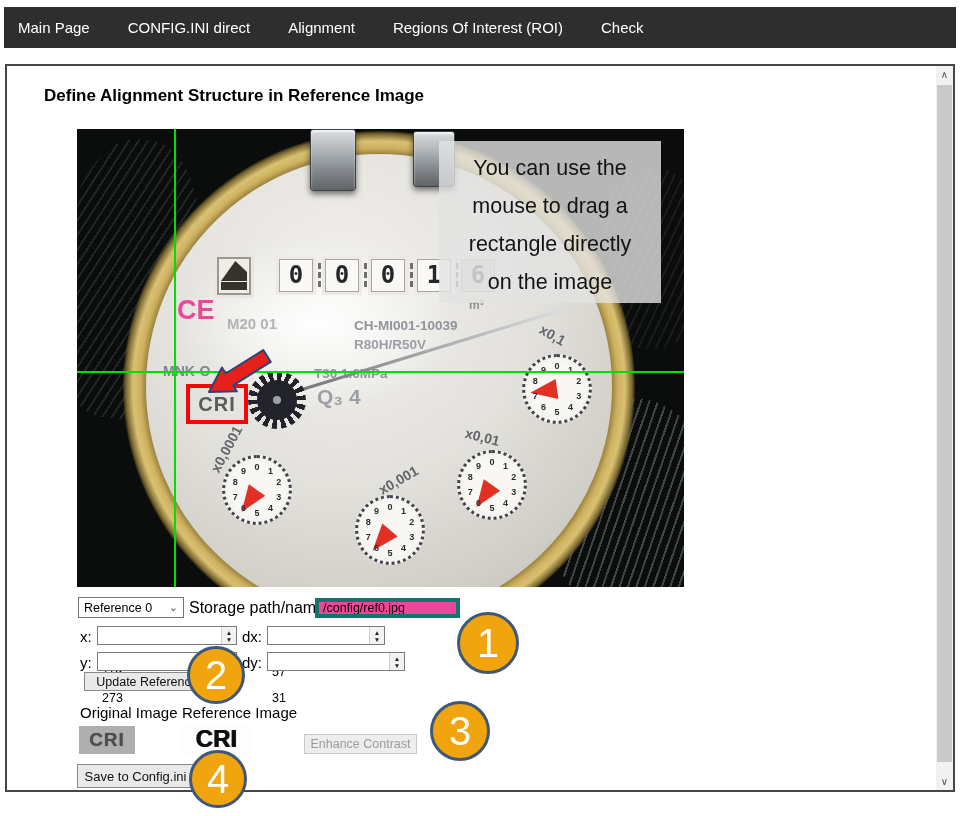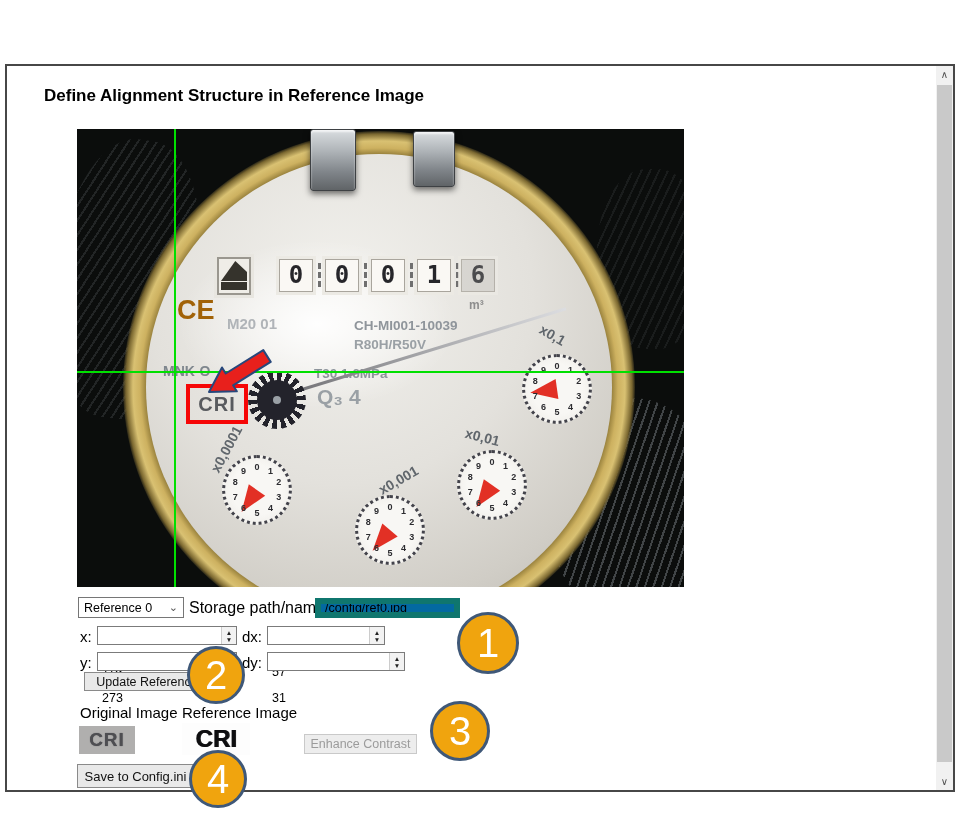--- a/index.html
+++ b/index.html
@@ -66,21 +66,21 @@
   .note { position:absolute; left:362px; top:12px; width:222px; height:162px; z-index:24;
     background:rgba(226,226,226,.8); color:#141414; font-size:21.5px; line-height:38px;
     text-align:center; white-space:pre-line; padding-top:8px; }
 
   
   .flabel { position:absolute; font-size:15px; color:#000; }
   .select { position:absolute; left:71px; top:531px; width:106px; height:21px; background:#fff;
     border:1px solid #767676; font-size:12.5px; display:flex; align-items:center;
     padding:0 5px; cursor:pointer; }
   .select .chev { margin-left:auto; color:#555; font-size:11px; }
-  .tinput { position:absolute; border:6px solid #0f766e; background:#0369a1; font-size:12.5px;
+  .tinput { position:absolute; border:4px solid #0f766e; background:#ec4899; font-size:12.5px;
     padding-left:4px; font-family:"Liberation Sans", sans-serif; }
   .num { position:absolute; width:140px; height:19px; border:1px solid #7b7b7b; background:#fff; }
   .num input { position:absolute; left:0; top:0; width:calc(100% - 16px); height:100%; border:none;
     outline:none; font-size:12.5px; padding-left:4px; font-family:"Liberation Sans", sans-serif;margin-top:36px; }
   .spinner { position:absolute; right:0; top:0; width:15px; height:100%; background:#f2f2f2;
     border-left:1px solid #ccc; display:flex; flex-direction:column; align-items:center;
     justify-content:center; cursor:pointer; }
   .spinner span { font-size:6.5px; line-height:7px; color:#222; }
   .btn { position:absolute; background:#e9e9e9; border:1px solid #8a8a8a; color:#111;
     font-size:12.5px; font-family:"Liberation Sans", sans-serif; display:flex; align-items:center;
@@ -100,20 +100,27 @@
   .scrollbar { position:absolute; right:0; top:0; width:17px; height:724px; background:#f1f1f1; }
   .scroll-btn { position:absolute; left:0; width:17px; height:17px; background:#f1f1f1;
     color:#505050; font-size:10px; display:flex; align-items:center; justify-content:center; cursor:pointer; }
   .scroll-thumb { position:absolute; left:1px; top:19px; width:15px; height:677px; background:#c9c9c9; cursor:pointer; }
 </style>
 </head>
 <body>
 
 <div class="stage">
 
+  <nav class="navbar">
+    <span class="nav-item">Main Page</span>
+    <span class="nav-item">CONFIG.INI direct</span>
+    <span class="nav-item">Alignment</span>
+    <span class="nav-item">Regions Of Interest (ROI)</span>
+    <span class="nav-item">Check</span>
+  </nav>
 
   <div class="frame">
 
     <h1 class="page-title">Define Alignment Structure in Reference Image</h1>
 
     <div class="meter">
       <div class="streaks" style="left:-20px; top:10px; width:140px; height:280px; opacity:.22; transform:rotate(8deg);"></div>
       <div class="streaks" style="left:470px; top:270px; width:170px; height:220px; opacity:.5; transform:rotate(-6deg);"></div>
       <div class="streaks" style="left:520px; top:40px; width:110px; height:180px; opacity:.14;"></div>
       <div class="gold-ring"></div>
@@ -131,21 +138,21 @@
       <div class="odo-sep" style="left:241px;"></div>
       <div class="odo" style="left:248px;">0</div>
       <div class="odo-sep" style="left:287px;"></div>
       <div class="odo" style="left:294px;">0</div>
       <div class="odo-sep" style="left:333px;"></div>
       <div class="odo" style="left:340px;">1</div>
       <div class="odo-sep" style="left:379px;"></div>
       <div class="odo dim" style="left:384px;">6</div>
       <div class="mt" style="left:392px; top:169px; font-size:12px; color:#8e8e8e;">m³</div>
 
-      <div class="mt" style="left:100px; top:166px; font-size:27px; font-weight:600; color:#a16207;">CE</div>
+      <div class="mt" style="left:100px; top:166px; font-size:27px; font-weight:600; color:#ec4899;">CE</div>
       <div class="mt" style="left:150px; top:186px; font-size:15px; color:#b0b4b8;">M20 01</div>
       <div class="mt" style="left:277px; top:189px; font-size:13.5px;">CH-MI001-10039</div>
       <div class="mt" style="left:277px; top:208px; font-size:13.5px; color:#9aa0a5;">R80H/R50V</div>
       <div class="mt" style="left:86px; top:234px; font-size:14px; color:#7e868d;">MNK-O</div>
       <div class="mt" style="left:237px; top:237px; font-size:13.5px; color:#8d949b;">T30  1.6MPa</div>
       <div class="mt" style="left:240px; top:256px; font-size:21px; color:#9aa0a5;">Q₃ 4</div>
 
       <div class="needle"></div>
       <div class="gear">
         <div class="gear-core"></div>
@@ -208,20 +215,24 @@
       <div class="dial-label" style="left:388px; top:300px; transform:rotate(14deg);">x0,01</div>
       <div class="dial-label" style="left:300px; top:343px; transform:rotate(-30deg);">x0,001</div>
       <div class="dial-label" style="left:124px; top:312px; transform:rotate(-62deg);">x0,0001</div>
 
       <div class="vline"></div>
       <div class="hline"></div>
       <div class="align-rect">CRI</div>
       <svg class="arrow-svg" width="84" height="60" viewBox="0 0 84 60">
         <polygon points="14,48 27,23.5 30.7,29.5 68.3,6.1 75.7,17.9 38.1,41.3 41.8,47.3" fill="#e8201c" stroke="#27477b" stroke-width="2" stroke-linejoin="round"></polygon>
       </svg>
+      <div class="note">You can use the
+mouse to drag a
+rectangle directly
+on the image</div>
     </div>
 
     <div class="select">
       <span>Reference 0</span>
       <span class="chev">⌄</span>
     </div>
     <label class="flabel" style="left:182px; top:533px; font-size:16px;">Storage path/name:</label>
     <input class="tinput" style="left: 308px; top: 532px; width: 145px; height: 20px;" value="/config/ref0.jpg">
 
     <label class="flabel" style="left:73px; top:562px;">x:</label>

